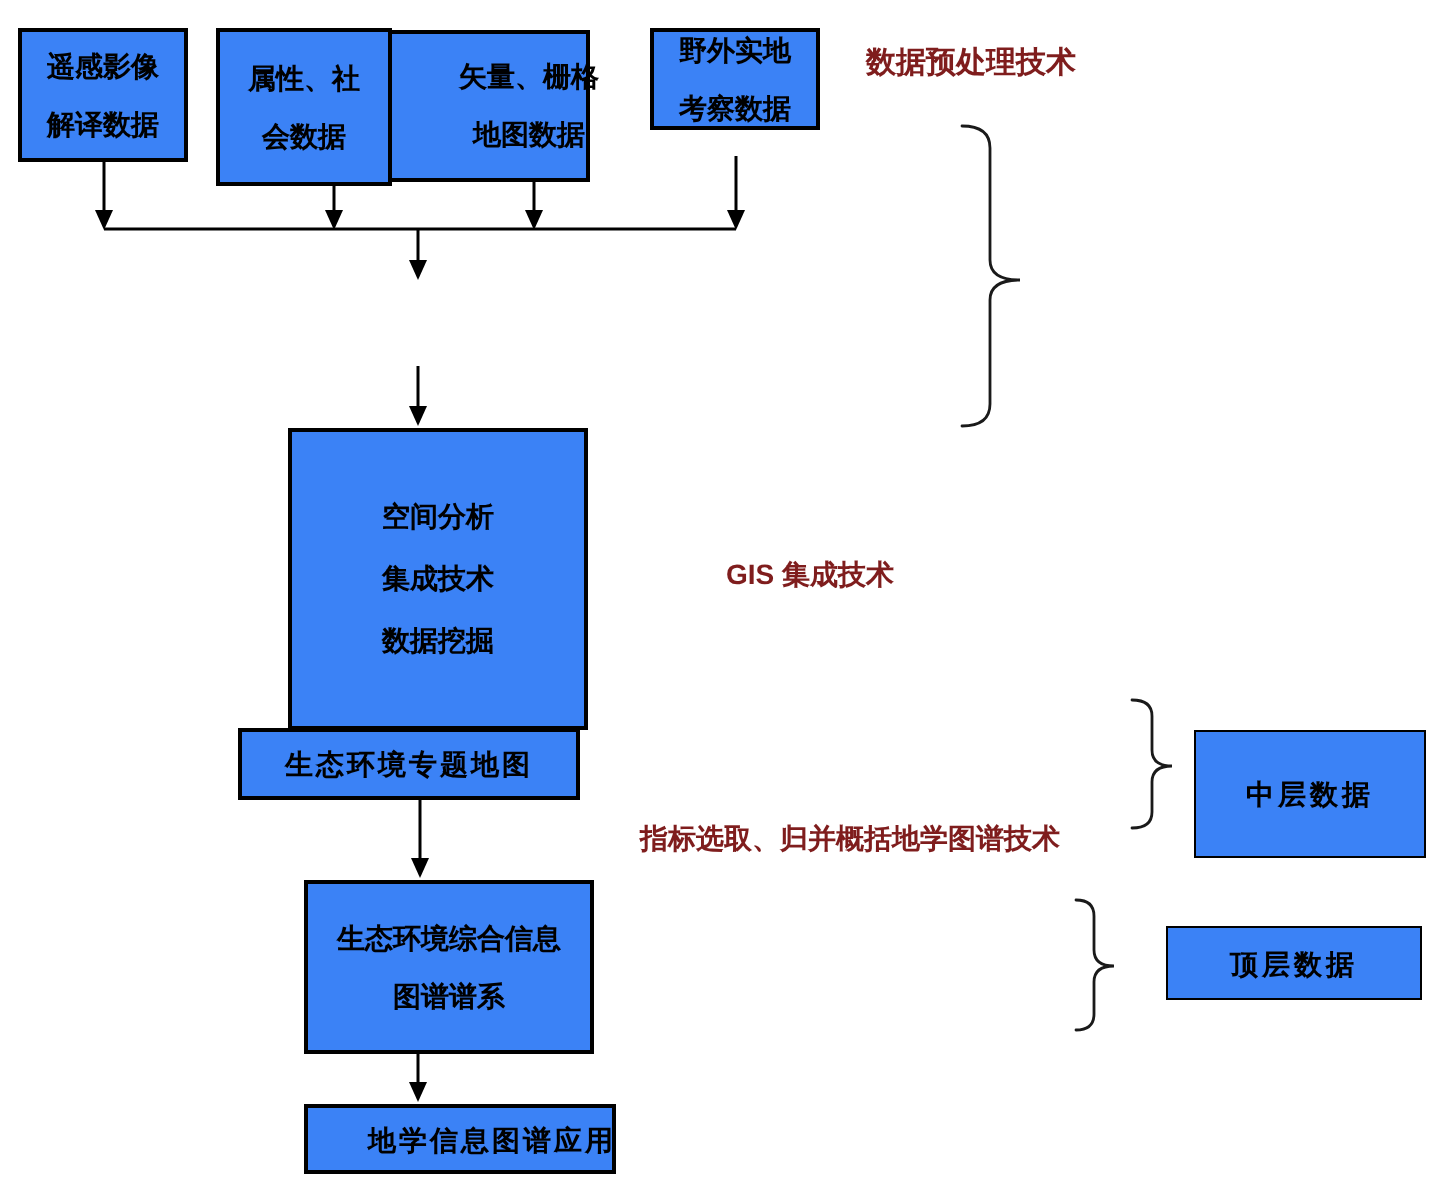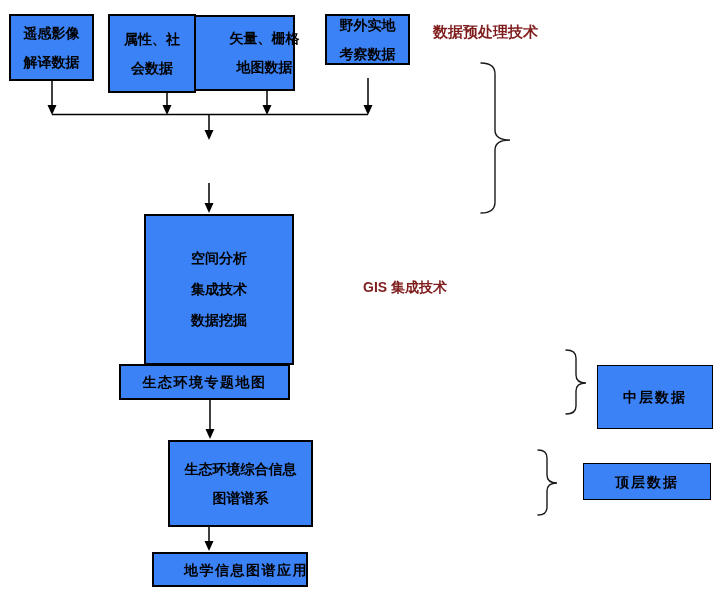--- a/index.html
+++ b/index.html
@@ -132,21 +132,21 @@
   <div class="box tall" style="left:120px; top:214px; width:150px; height:151px;margin-left:24px;">
     <span>空间分析</span>
     <span>集成技术</span>
     <span>数据挖掘</span>
   </div>
 
   <div class="box single" style="left:119px; top:364px; width:171px; height:36px; letter-spacing:1.5px;">
     <span>生态环境专题地图</span>
   </div>
 
-  <div class="box" style="left:168px; top:440px; width:145px; height:87px;">
+  <div class="box" style="left:152px; top:440px; width:145px; height:87px;">
     <span>生态环境综合信息</span>
     <span>图谱谱系</span>
   </div>
 
   <div class="box single" style="left:152px; top:552px; width:156px; height:35px; letter-spacing:1.5px;padding-left:32px;">
     <span>地学信息图谱应用</span>
   </div>
 
 
   <div class="box layer-box single" style="left:597px; top:365px; width:116px; height:64px;">
@@ -154,14 +154,15 @@
   </div>
 
   <div class="box layer-box single" style="left:583px; top:463px; width:128px; height:37px;">
     <span>顶层数据</span>
   </div>
 
   <div class="float-label" style="left:433px; top:23px; font-size:15px;">数据预处理技术</div>
 
   <div class="float-label" style="left:363px; top:278px;">GIS 集成技术</div>
 
+  <div class="float-label" style="left:320px; top:410px;">指标选取、归并概括地学图谱技术</div>
 
 </div>
 
 </body></html>

